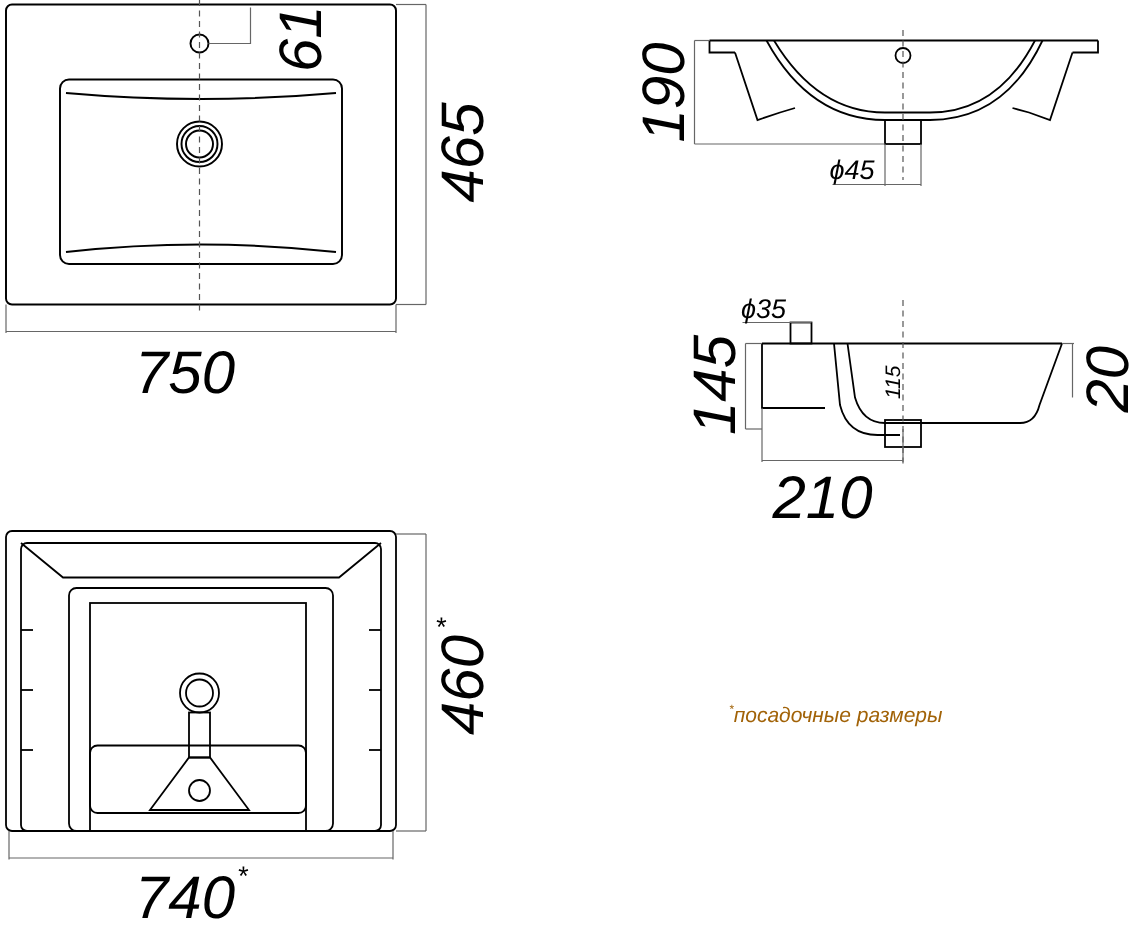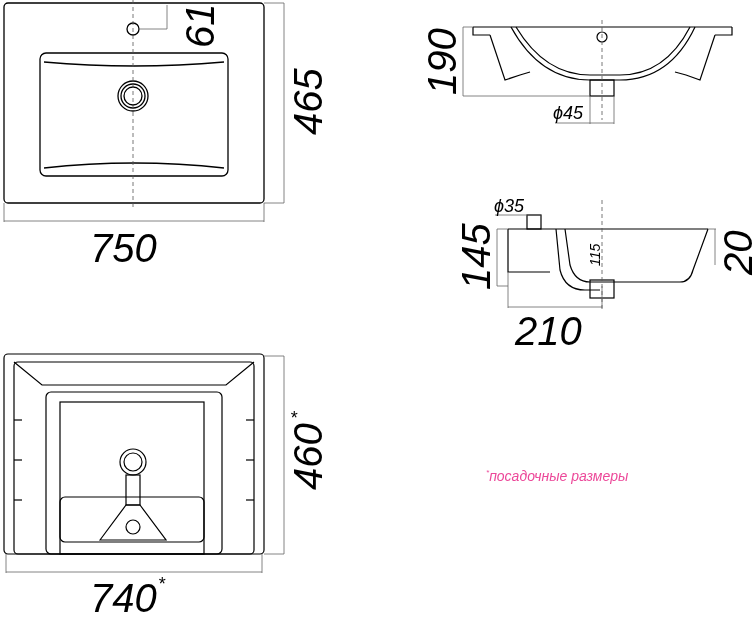--- a/index.html
+++ b/index.html
@@ -4,21 +4,21 @@
   <style>
     html, body { margin: 0; padding: 0; background: #ffffff; }
     body { width: 754px; height: 618px; position: relative; overflow: hidden;
            font-family: "Liberation Sans", sans-serif; }
     svg { position: absolute; left: 0; top: 0; }
     .dim { font-family: "Liberation Sans", sans-serif; font-style: italic; fill: #000; }
     .big { font-size: 40px; }
     .mid { font-size: 18px; }
     .small { font-size: 14px; }
     .note { position: absolute; left: 486px; top: 468px; font-size: 14px; font-style: italic;
-            color: #ec4899; font-family: "Liberation Sans", sans-serif; }
+            color: #a16207; font-family: "Liberation Sans", sans-serif; }
     .note sup { font-size: 8px; vertical-align: top; }
   </style>
 </head>
 <body>
 
 <svg width="754" height="618" viewBox="0 0 754 618">
 
   <g fill="none" stroke="#000" stroke-width="1.3">
     <rect x="4" y="3" width="260" height="200" rx="4"></rect>
     <rect x="40" y="53" width="188" height="123" rx="6"></rect>

